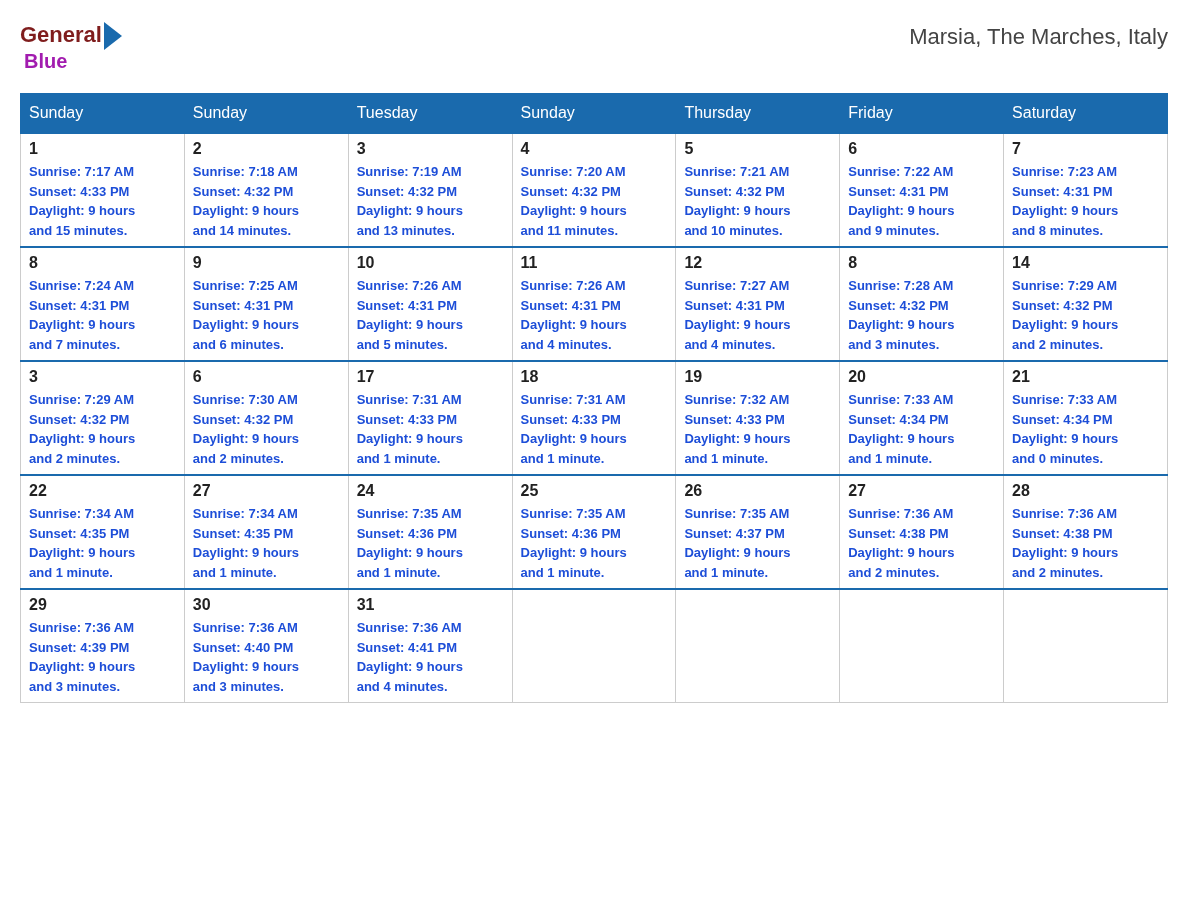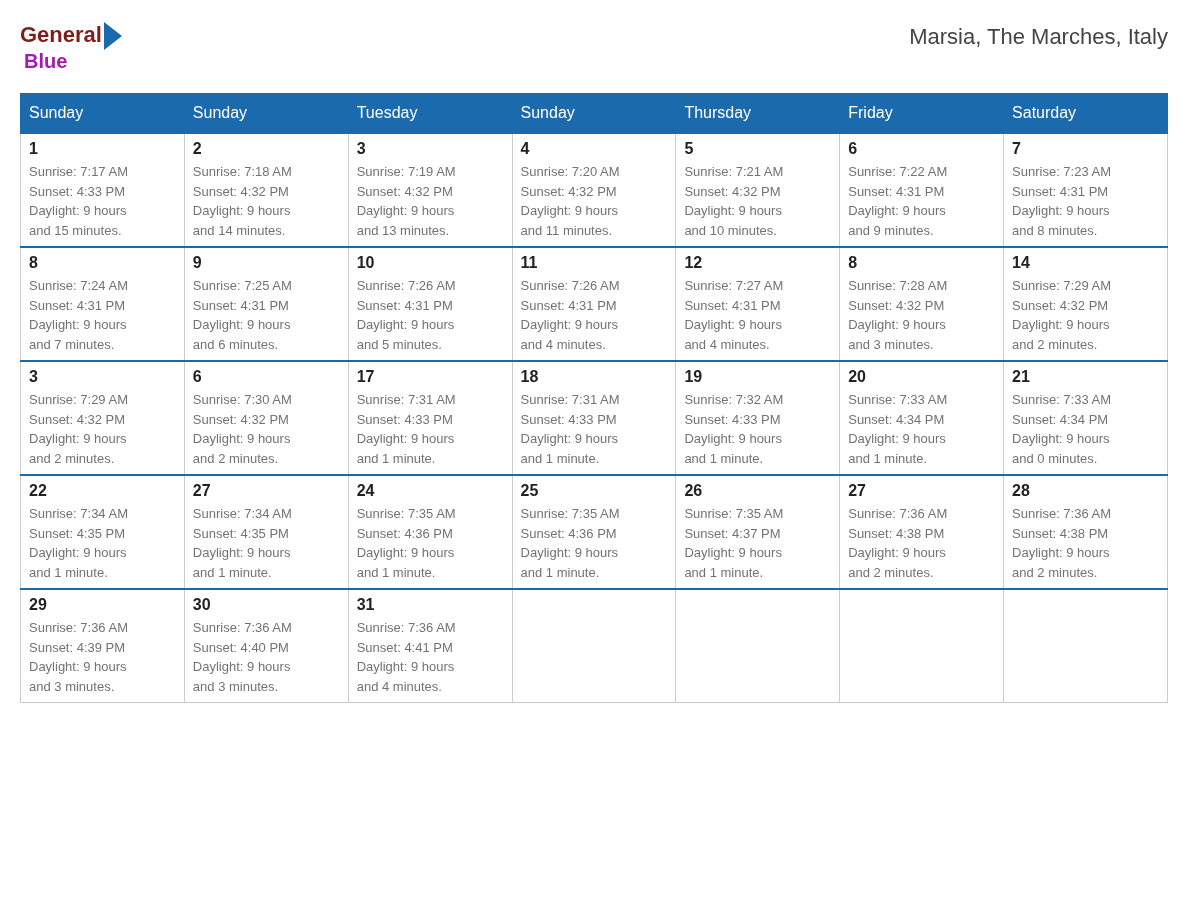--- a/index.html
+++ b/index.html
@@ -86,21 +86,22 @@
     .day-number {
       font-size: 16px;
       font-weight: bold;
       color: #222;
       display: block;
       margin-bottom: 4px;
     }
     .day-info {
       font-size: 13px;
       line-height: 1.5;
-      color: #737373;
+      color: #1d4ed8;
+      font-weight: bold;
     }
     .empty-cell {
       background: #fff;
     }
   </style>
 </head>
 <body>
 
 <div class="header">
   <div class="logo-wrapper">

